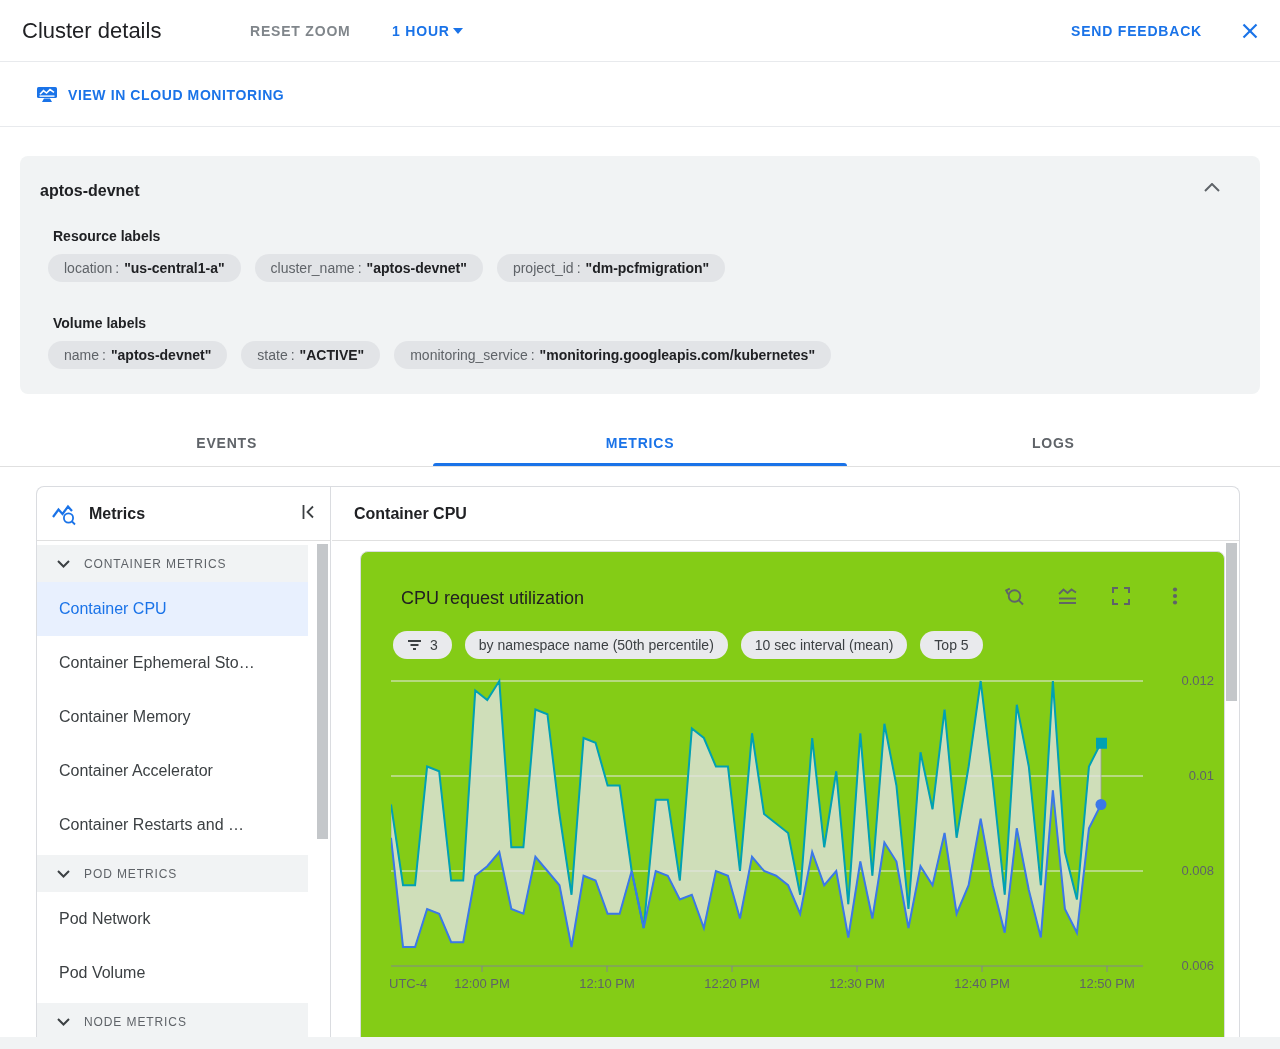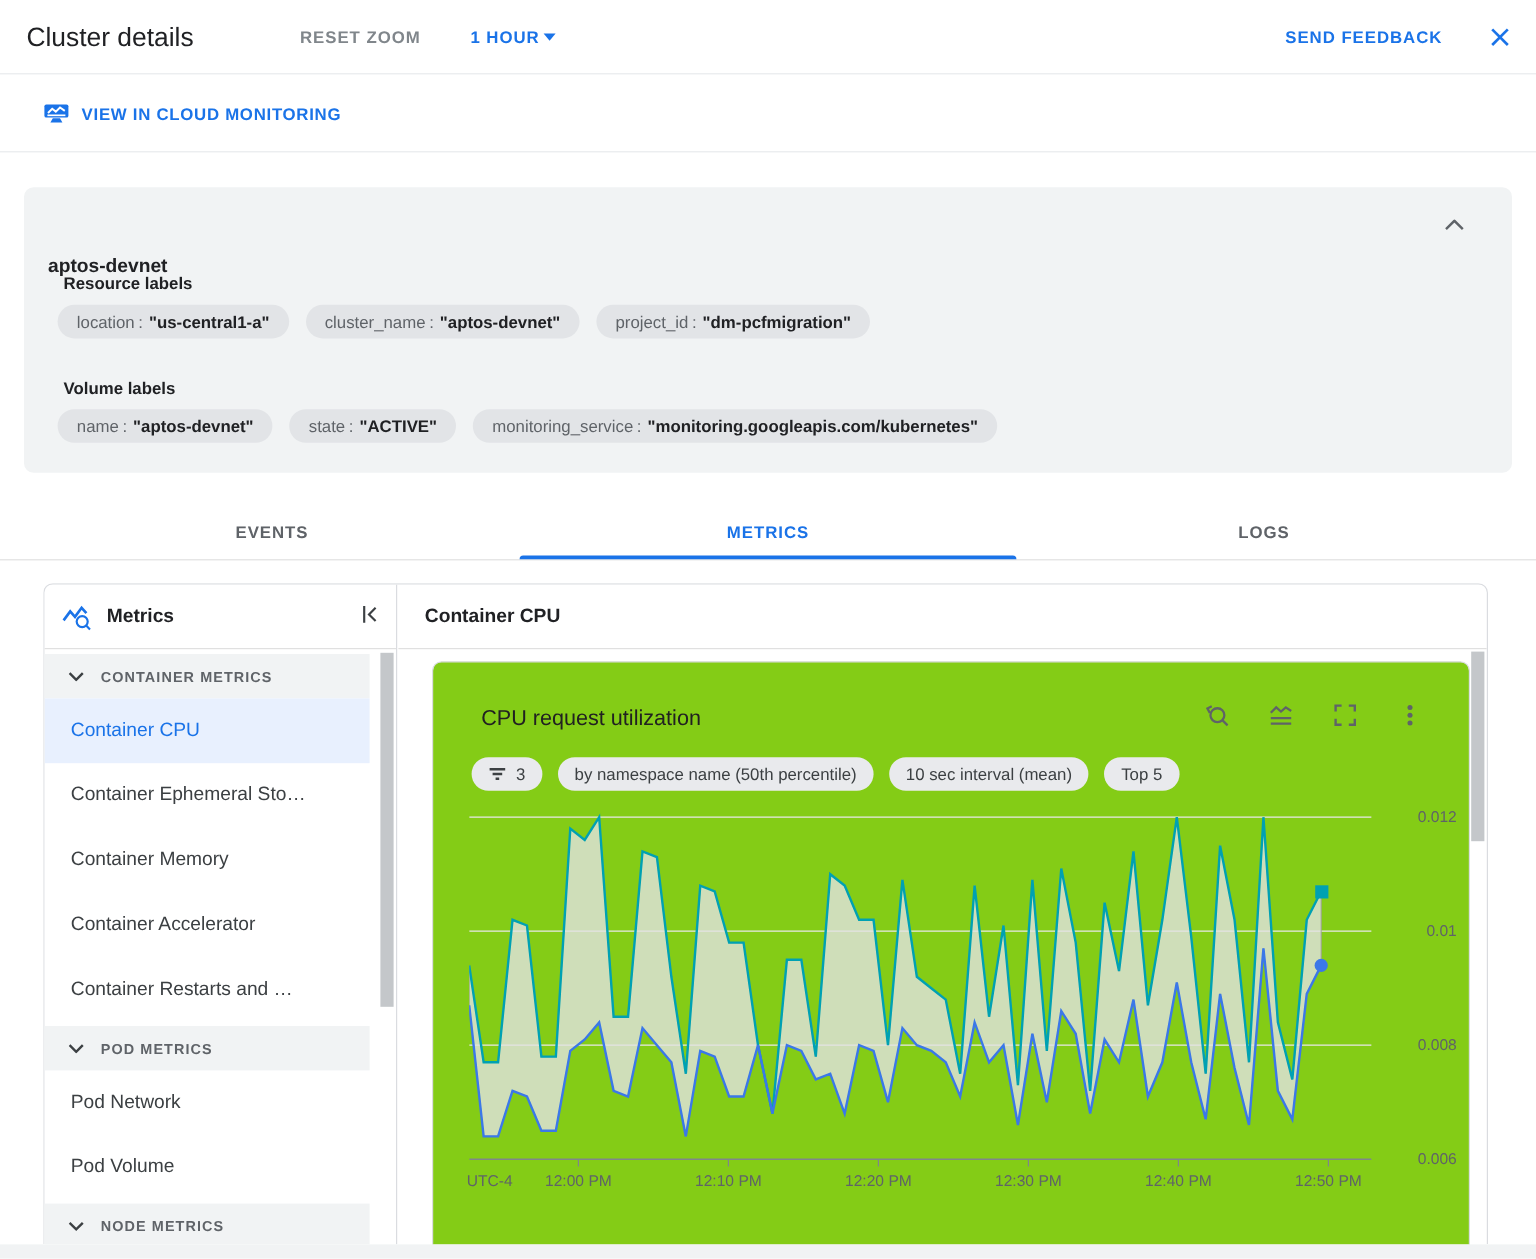--- a/index.html
+++ b/index.html
@@ -27,21 +27,21 @@
   
   .mon-bar { position:absolute; left:0; top:63px; width:1280px; height:64px;
              border-bottom:1px solid #e8eaed; display:flex; align-items:center; }
   .mon-link { margin-left:36px; display:flex; align-items:center; gap:10px; font-size:14px;
               font-weight:bold; color:#1a73e8; letter-spacing:.6px; background:none; border:none;
               cursor:pointer; font-family:inherit; }
 
   
   .cluster-card { position:absolute; left:20px; top:156px; width:1240px; height:238px;
                   background:#f1f3f4; border-radius:8px; }
-  .cluster-name { position:absolute; left:20px; top:26px; font-size:16px; font-weight:bold;margin-top:32px; }
+  .cluster-name { position:absolute; left:20px; top:26px; font-size:16px; font-weight:bold; }
   .card-collapse { position:absolute; right:40px; top:24px; background:none; border:none; cursor:pointer; }
   .labels-title { position:absolute; left:33px; font-size:14px; font-weight:bold; color:#202124; }
   .chip-row { position:absolute; left:28px; display:flex; gap:14px; }
   .label-chip { height:28px; padding:0 16px; border-radius:14px; background:#e2e4e7;
                 display:flex; align-items:center; font-size:14px; white-space:nowrap; }
   .label-chip .k { color:#5f6368; }
   .label-chip .sep { color:#5f6368; margin:0 5px 0 3px; }
   .label-chip .v { color:#202124; font-weight:bold; }
 
   
@@ -59,21 +59,21 @@
   .panel { position:absolute; left:36px; top:486px; width:1204px; height:551px;
            border:1px solid #dadce0; border-bottom:none; border-radius:8px 8px 0 0;
            background:#fff; overflow:hidden; }
   .sidebar { position:absolute; left:0; top:0; width:294px; height:100%; border-right:1px solid #dadce0; }
   .sb-header { height:54px; border-bottom:1px solid #e0e0e0; display:flex; align-items:center; }
   .sb-title { font-size:16px; font-weight:bold; margin-left:12px; }
   .sb-header .m-icon { margin-left:14px; }
   .sb-collapse { margin-left:auto; margin-right:14px; background:none; border:none; cursor:pointer; }
   .sb-scroll { position:absolute; left:0; top:55px; bottom:0; width:100%; overflow:hidden; }
   .section-header { height:37px; width:271px; background:#f1f3f4; display:flex; align-items:center;
-                    gap:14px; padding-left:20px; font-size:12px; font-weight:bold; color:#5f6368;
+                    gap:14px; padding-left:20px; font-size:12px; font-weight:normal; color:#5f6368;
                     letter-spacing:.9px; cursor:pointer; margin-top:3px; border:none; font-family:inherit; }
   .sb-item { height:54px; width:271px; display:flex; align-items:center; padding-left:22px;
              font-size:16px; color:#3c4043; cursor:pointer; background:none; border:none;
              font-family:inherit; white-space:nowrap; }
   .sb-item.selected { background:#e8f0fe; color:#1a73e8; }
   .sb-thumb { position:absolute; left:280px; top:57px; width:11px; height:295px; background:#c4c7ca; }
 
   .main { position:absolute; left:295px; top:0; right:0; height:100%; }
   .main-header { height:54px; border-bottom:1px solid #e0e0e0; display:flex; align-items:center;
                  padding-left:22px; font-size:16px; font-weight:bold; }

